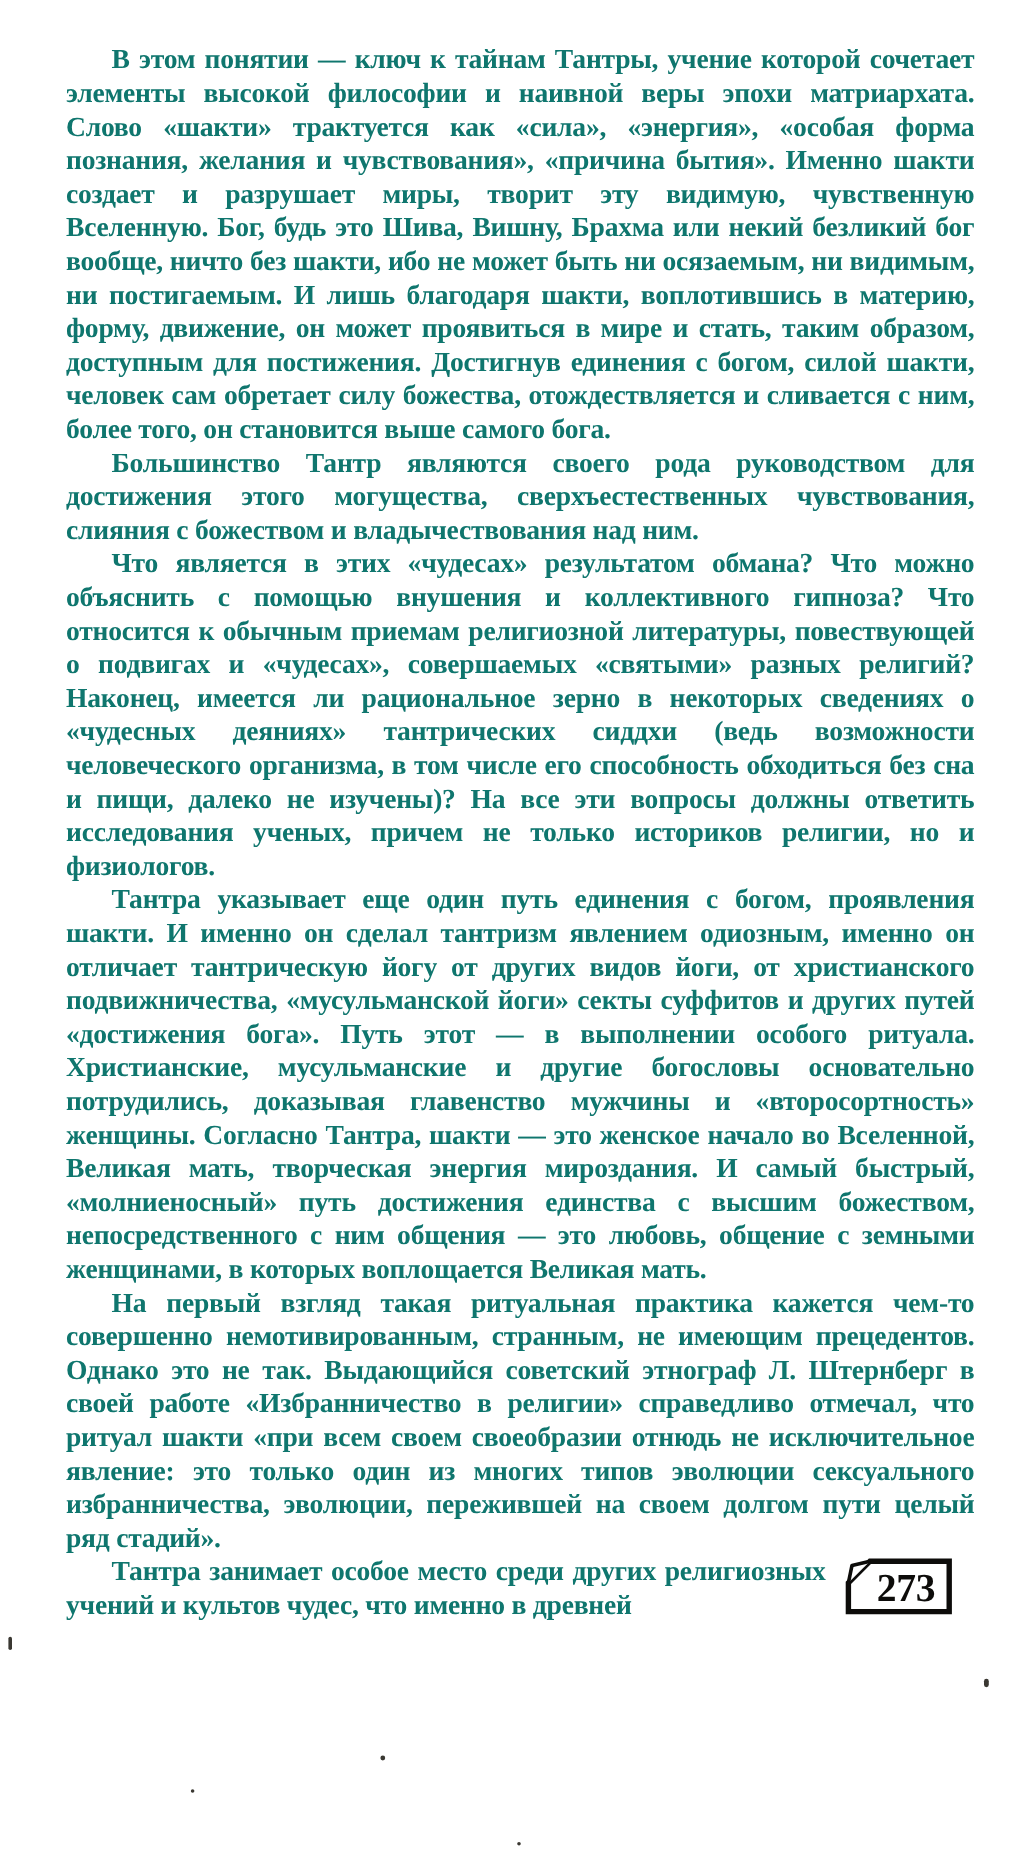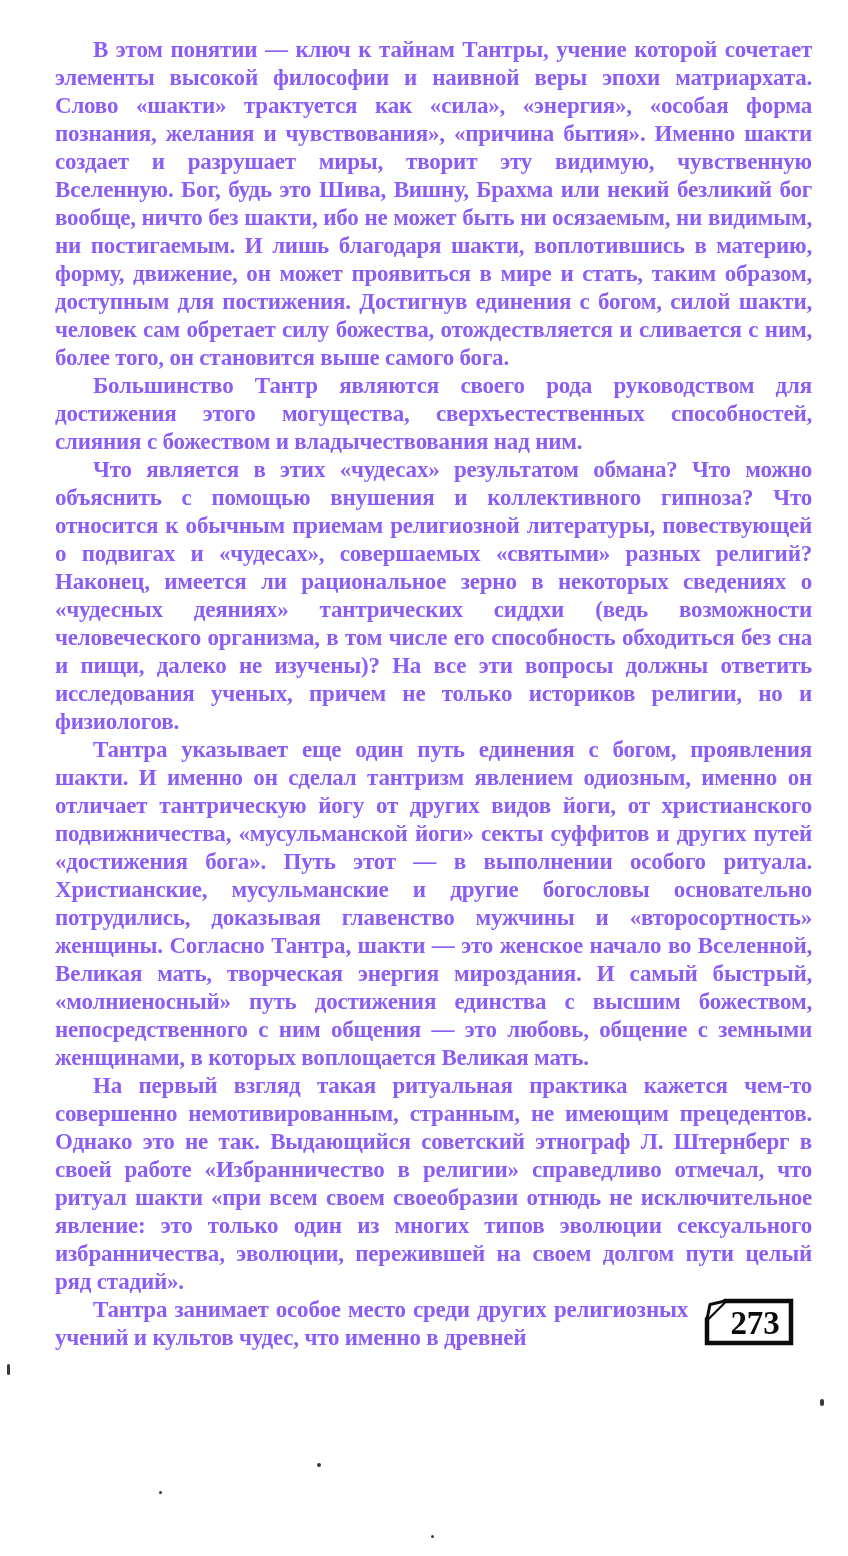--- a/index.html
+++ b/index.html
@@ -9,21 +9,21 @@
     width: 848px;
     height: 1556px;
     background: #ffffff;
     box-sizing: border-box;
     padding: 36px 36px 0 55px;
     font-family: "Liberation Serif", "DejaVu Serif", serif;
     font-weight: bold;
     font-size: 23px;
     line-height: 28px;
     letter-spacing: -0.2px;
-    color: #8b5cf6;
+    color: #0f766e;
     text-align: justify;
     overflow: hidden;
   }
 
   p.para {
     margin: 0;
     padding: 0;
     text-indent: 38px;
   }
 
@@ -52,21 +52,21 @@
   .speck-3 { left: 159px; top: 1491px; width: 3px; height: 3px; }
   .speck-4 { left: 431px; top: 1535px; width: 3px; height: 3px; }
   .speck-5 { left: 820px; top: 1399px; width: 4px; height: 7px; border-radius: 2px; }
 </style>
 </head>
 <body>
 
 <div class="page">
 
   <p class="para">В этом понятии — ключ к тайнам Тантры, учение которой сочетает элементы высокой философии и наивной веры эпохи матриархата. Слово «шакти» трактуется как «сила», «энергия», «особая форма познания, желания и чувствования», «причина бытия». Именно шакти создает и разрушает миры, творит эту видимую, чувственную Вселенную. Бог, будь это Шива, Вишну, Брахма или некий безликий бог вообще, ничто без шакти, ибо не может быть ни осязаемым, ни видимым, ни постигаемым. И лишь благодаря шакти, воплотившись в материю, форму, движение, он может проявиться в мире и стать, таким образом, доступным для постижения. Достигнув единения с богом, силой шакти, человек сам обретает силу божества, отождествляется и сливается с ним, более того, он становится выше самого бога.</p>
-  <p class="para">Большинство Тантр являются своего рода руководством для достижения этого могущества, сверхъестественных способностей, слияния с божеством и владычествования над ним.</p>
+  <p class="para">Большинство Тантр являются своего рода руководством для достижения этого могущества, сверхъестественных чувствования, слияния с божеством и владычествования над ним.</p>
   <p class="para">Что является в этих «чудесах» результатом обмана? Что можно объяснить с помощью внушения и коллективного гипноза? Что относится к обычным приемам религиозной литературы, повествующей о подвигах и «чудесах», совершаемых «святыми» разных религий? Наконец, имеется ли рациональное зерно в некоторых сведениях о «чудесных деяниях» тантрических сиддхи (ведь возможности человеческого организма, в том числе его способность обходиться без сна и пищи, далеко не изучены)? На все эти вопросы должны ответить исследования ученых, причем не только историков религии, но и физиологов.</p>
   <p class="para">Тантра указывает еще один путь единения с богом, проявления шакти. И именно он сделал тантризм явлением одиозным, именно он отличает тантрическую йогу от других видов йоги, от христианского подвижничества, «мусульманской йоги» секты суффитов и других путей «достижения бога». Путь этот — в выполнении особого ритуала. Христианские, мусульманские и другие богословы основательно потрудились, доказывая главенство мужчины и «второсортность» женщины. Согласно Тантра, шакти — это женское начало во Вселенной, Великая мать, творческая энергия мироздания. И самый быстрый, «молниеносный» путь достижения единства с высшим божеством, непосредственного с ним общения — это любовь, общение с земными женщинами, в которых воплощается Великая мать.</p>
   <p class="para">На первый взгляд такая ритуальная практика кажется чем-то совершенно немотивированным, странным, не имеющим прецедентов. Однако это не так. Выдающийся советский этнограф Л. Штернберг в своей работе «Избранничество в религии» справедливо отмечал, что ритуал шакти «при всем своем своеобразии отнюдь не исключительное явление: это только один из многих типов эволюции сексуального избранничества, эволюции, пережившей на своем долгом пути целый ряд стадий».</p>
 
   <div class="last-block">
     <div class="pagenum">
       <svg width="90" height="48" viewBox="0 0 90 48">
         <path d="M 21 3 H 87 V 45 H 3 V 21 Z" fill="#ffffff" stroke="#0d0c0a" stroke-width="4.5" stroke-linejoin="miter"></path>
         <path d="M 21 3 L 6 6.5 L 3 21" fill="#ffffff" stroke="#0d0c0a" stroke-width="3" stroke-linejoin="round"></path>
         <text x="51" y="36" text-anchor="middle" font-size="33" font-weight="bold" fill="#0d0c0a">273</text>

